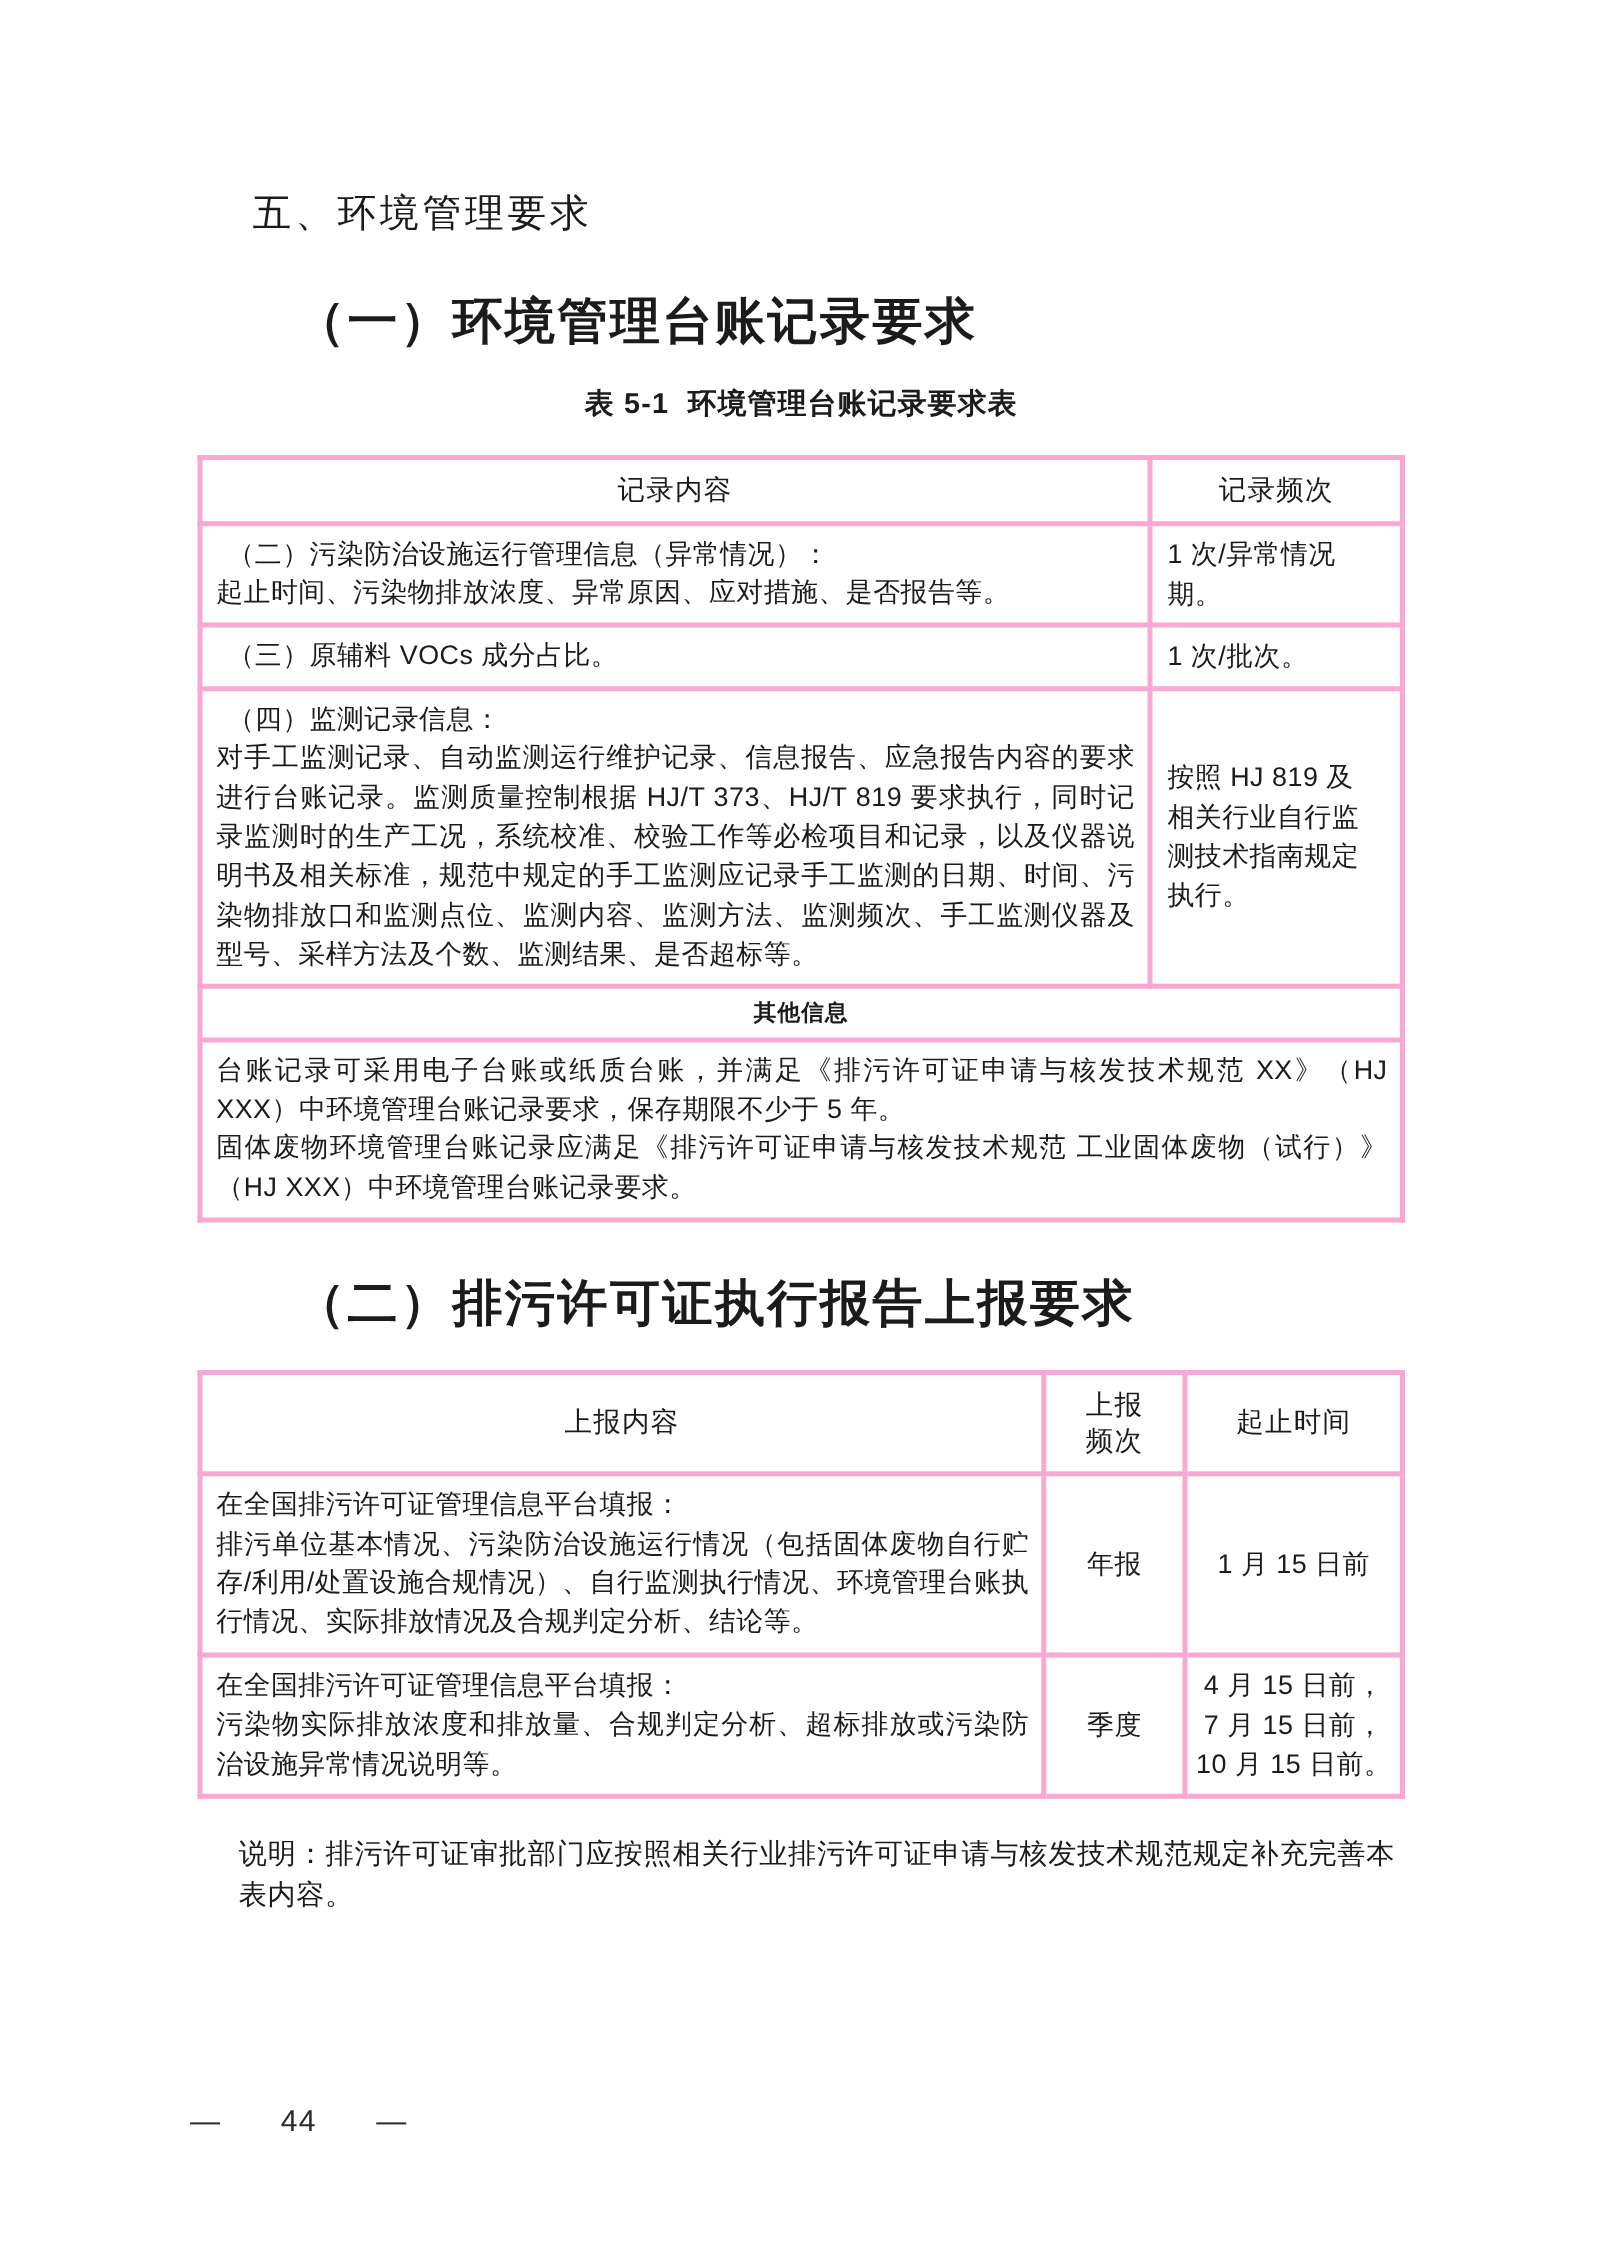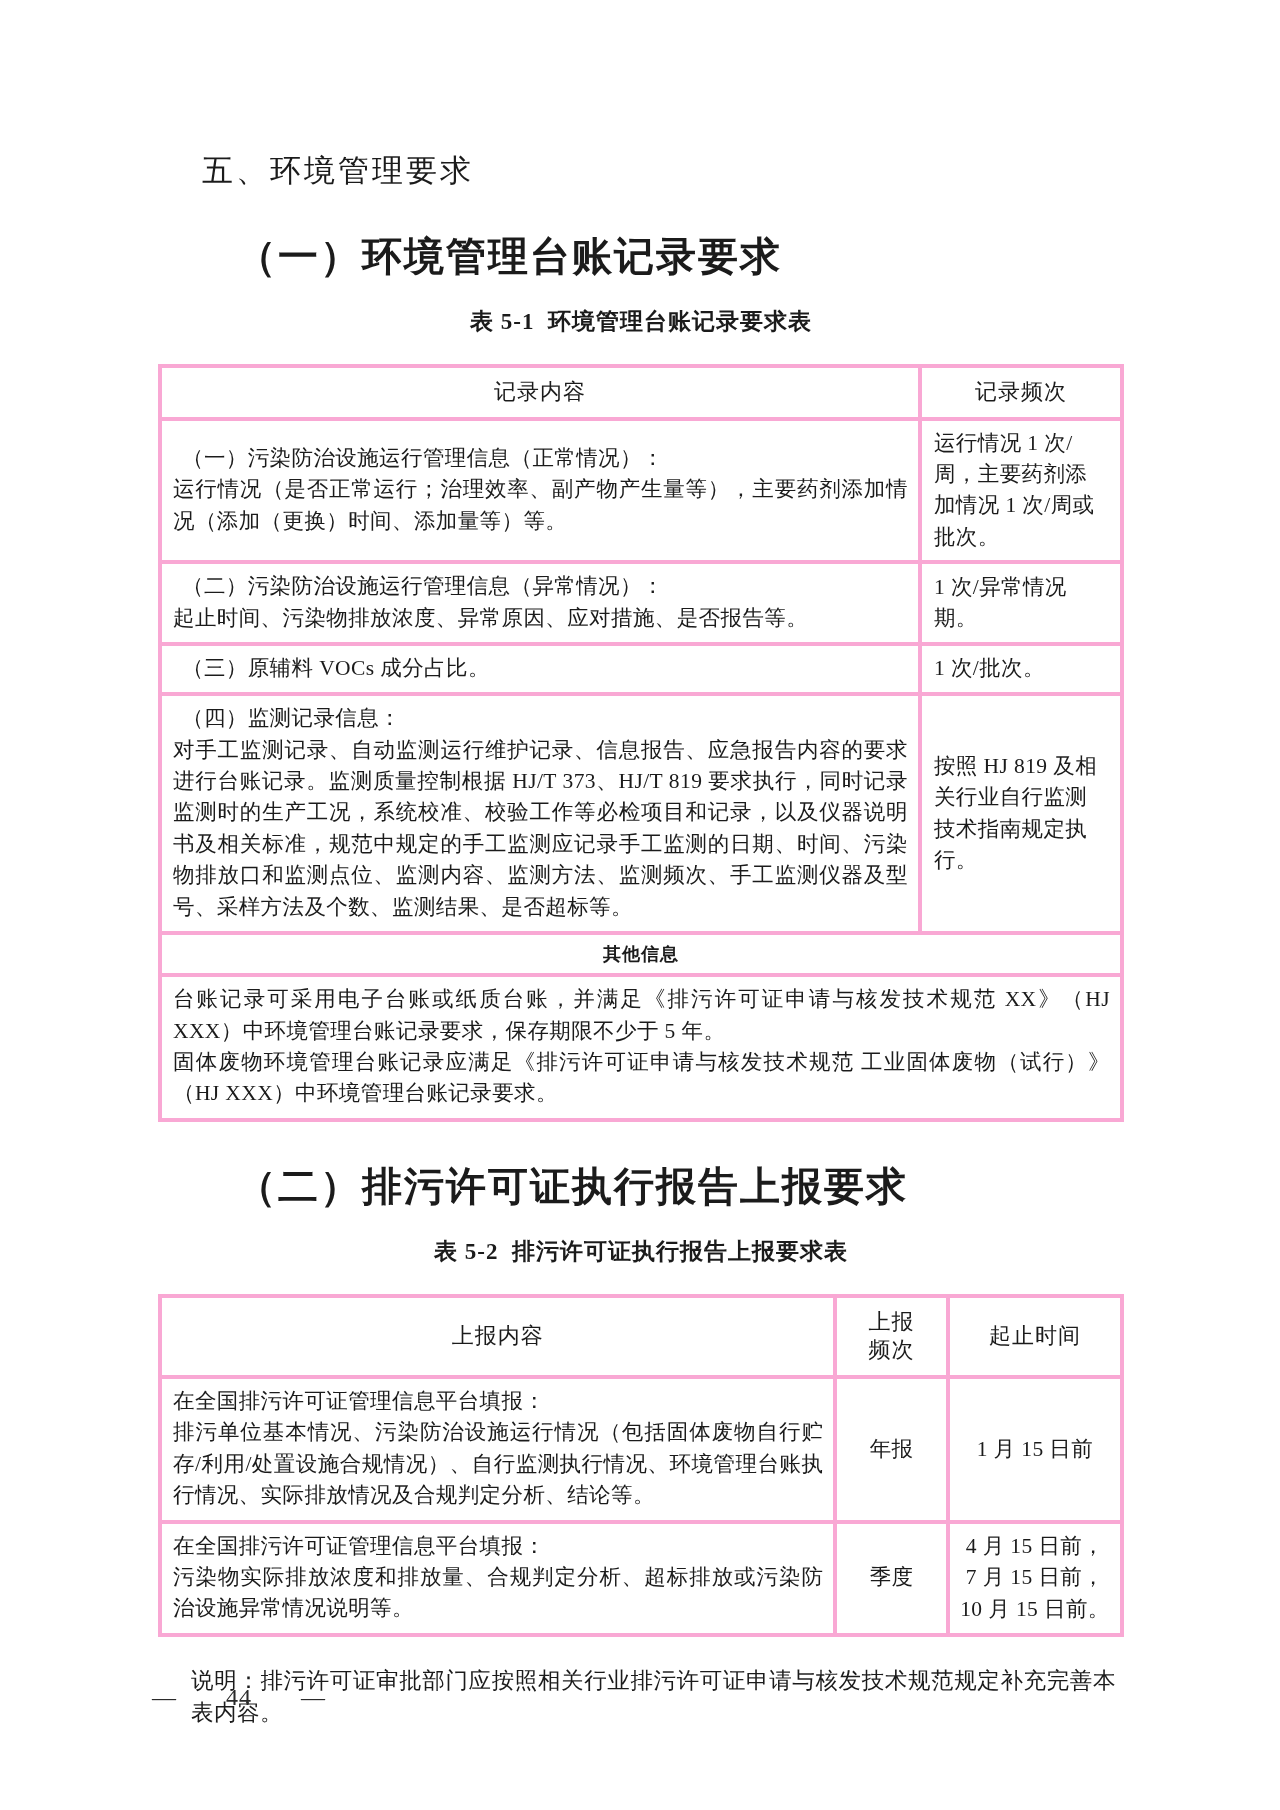--- a/index.html
+++ b/index.html
@@ -2,21 +2,21 @@
 <html><head>
 <meta charset="utf-8">
 <style>
   html, body { margin: 0; padding: 0; background: #ffffff; }
   .page {
     position: relative;
     width: 1280px;
     height: 1810px;
     background: #ffffff;
     color: #1b1b1b;
-    font-family: Liberation Serif, serif;
+    font-family: Liberation Sans, sans-serif;
     overflow: hidden;
   }
   .content {
     position: absolute;
     left: 158px;
     top: 0;
     width: 966px;
   }
   .h1 {
     margin: 150px 0 0 44px;
@@ -127,27 +127,20 @@
         <col class="col-content">
         <col class="col-freq">
       </colgroup>
       <tbody>
         <tr>
           <th>记录内容</th>
           <th>记录频次</th>
         </tr>
         <tr>
           <td class="cell">
-            <p class="row-title">（一）污染防治设施运行管理信息（正常情况）：</p>
-            <p class="row-body">运行情况（是否正常运行；治理效率、副产物产生量等），主要药剂添加情况（添加（更换）时间、添加量等）等。</p>
-          </td>
-          <td class="freq-cell">运行情况 1 次/周，主要药剂添加情况 1 次/周或批次。</td>
-        </tr>
-        <tr>
-          <td class="cell">
             <p class="row-title">（二）污染防治设施运行管理信息（异常情况）：</p>
             <p class="row-body">起止时间、污染物排放浓度、异常原因、应对措施、是否报告等。</p>
           </td>
           <td class="freq-cell">1 次/异常情况期。</td>
         </tr>
         <tr>
           <td class="cell">
             <p class="row-title">（三）原辅料 VOCs 成分占比。</p>
 
           </td>
@@ -168,21 +161,20 @@
             <p>台账记录可采用电子台账或纸质台账，并满足《排污许可证申请与核发技术规范 XX》（HJ XXX）中环境管理台账记录要求，保存期限不少于 5 年。</p>
             <p>固体废物环境管理台账记录应满足《排污许可证申请与核发技术规范 工业固体废物（试行）》（HJ XXX）中环境管理台账记录要求。</p>
           </td>
         </tr>
       </tbody>
     </table>
 
 
     <div class="h2">（二）排污许可证执行报告上报要求</div>
 
-    <div class="caption">表 5-2  排污许可证执行报告上报要求表</div>
 
     <table class="t2">
       <colgroup>
         <col class="col-content">
         <col class="col-freq">
         <col class="col-time">
       </colgroup>
       <tbody>
         <tr>
           <th>上报内容</th>

